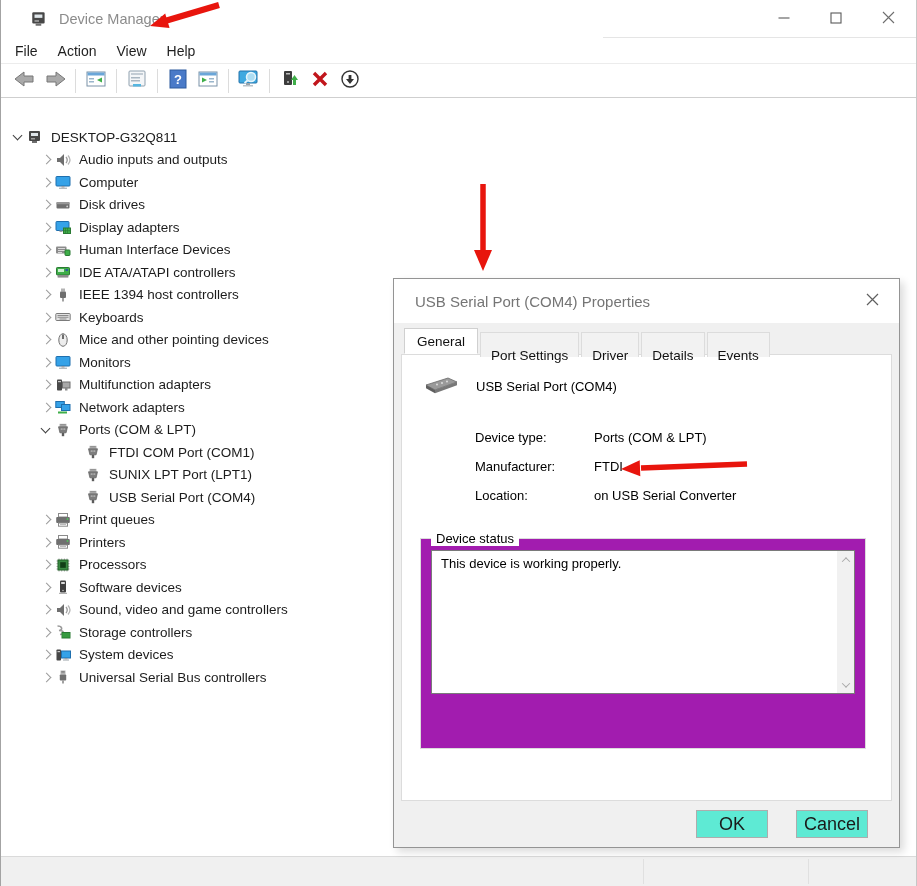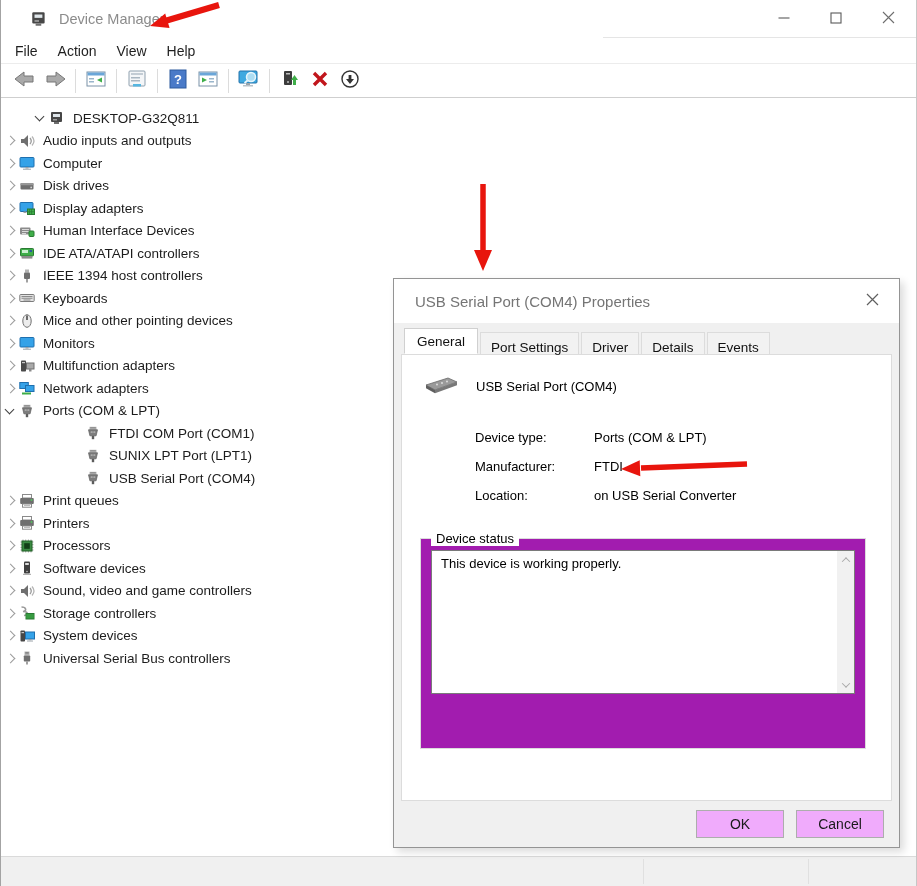--- a/index.html
+++ b/index.html
@@ -22,22 +22,22 @@
   
   .menubar{height:25px;display:flex;align-items:center;padding-left:14px;font-size:14px;color:#1f1f1f;border-bottom:1px solid #ececec;background:#fff;}
   .menu-item{margin-right:20px;cursor:default;}
   
   .toolbar{height:33px;display:flex;align-items:center;padding-left:9px;border-bottom:1px solid #cfcfcf;background:#fff;box-sizing:content-box;}
   .tb-btn{width:28px;height:27px;display:flex;align-items:center;justify-content:center;margin:0 1px;background:transparent;border:none;padding:0;}
   .tb-sep{width:1px;height:24px;background:#dcdcdc;margin:0 5px;flex:none;}
   
   .tree{padding-top:9px;background:#fff;}
   .tree-row{height:22.5px;display:flex;align-items:center;font-size:13.5px;color:#1c1c1c;white-space:nowrap;}
-  .lvl0{padding-left:30px;}
-  .lvl1{text-align:right;}
+  .lvl0{padding-left:8px;margin-top:19px;}
+  .lvl1{padding-left:36px;text-align:right;}
   .lvl2{padding-left:84px;}
   .expander{width:18px;height:18px;position:relative;flex:none;display:inline-block;}
   .expander.collapsed::before{
     content:'';position:absolute;left:6px;top:5.5px;width:6px;height:6px;
     border-top:1.5px solid #9b9b9b;border-right:1.5px solid #9b9b9b;transform:rotate(45deg);
   }
   .expander.expanded::before{
     content:'';position:absolute;left:5px;top:4px;width:6px;height:6px;
     border-top:1.5px solid #3f3f3f;border-right:1.5px solid #3f3f3f;transform:rotate(135deg);
   }
@@ -51,41 +51,41 @@
   
   .dialog{
     position:absolute;left:393px;top:278px;width:507px;height:570px;background:#f0f0f0;
     border:1px solid #949494;box-sizing:border-box;z-index:5;
     box-shadow:4px 4px 8px rgba(0,0,0,0.14);
   }
   .dlg-titlebar{height:44px;background:#fff;display:flex;align-items:center;position:relative;}
   .dlg-title{margin-left:21px;font-size:15px;color:#757575;}
   .dlg-close{position:absolute;right:6px;top:5px;width:42px;height:33px;display:flex;align-items:center;justify-content:center;background:transparent;border:none;padding:0;}
   .tab-strip{position:absolute;left:10px;top:49px;display:flex;align-items:flex-start;z-index:3;}
-  .tab{margin-top:4px;height:22px;line-height:22px;padding:4px 10px;font-size:13.5px;color:#111;
+  .tab{margin-top:4px;height:22px;line-height:22px;padding:12px 10px;font-size:13.5px;color:#111;
        background:#f2f2f2;border:1px solid #dcdcdc;border-bottom:none;margin-right:2px;box-sizing:border-box;}
   .tab.active{margin-top:0;height:26px;line-height:24px;background:#fff;padding:1px 12px;
        border:1px solid #d0d0d0;border-bottom:1px solid #fff;margin-bottom:-1px;}
   .tab-page{position:absolute;left:7px;top:75px;width:491px;height:447px;background:#fff;
        border:1px solid #dcdcdc;box-sizing:border-box;}
   .device-header{position:absolute;left:21px;top:16px;height:30px;display:flex;align-items:center;}
   .big-icon{width:38px;height:26px;flex:none;}
   .dev-name{margin-left:15px;font-size:13px;color:#000;}
   .info-block{position:absolute;left:73px;top:68px;font-size:13px;color:#000;}
   .info-row{display:flex;height:29px;align-items:center;}
   .info-label{width:119px;flex:none;}
   .group-box{position:absolute;left:18px;top:183px;width:446px;height:211px;border:1px solid #dcdcdc;background:#a21caf;box-sizing:border-box;}
   .group-label{position:absolute;left:10px;top:-8px;background:#fff;padding:0 5px;font-size:13px;color:#000;}
   .status-box{position:absolute;left:10px;top:11px;width:424px;height:144px;border:1px solid #7a7a7a;background:#fff;box-sizing:border-box;font-size:13px;color:#000;padding:5px 9px;overflow:hidden;}
   .status-scrollbar{position:absolute;right:0;top:0;bottom:0;width:17px;background:#f1f1f1;display:flex;flex-direction:column;justify-content:space-between;}
   .scroll-arrow{height:17px;display:flex;align-items:center;justify-content:center;background:transparent;border:none;padding:0;}
   .scroll-arrow.up::before{content:'';width:5px;height:5px;border-top:1.5px solid #a9a9a9;border-left:1.5px solid #a9a9a9;transform:rotate(45deg) translate(1px,1px);}
   .scroll-arrow.down::before{content:'';width:5px;height:5px;border-bottom:1.5px solid #a9a9a9;border-right:1.5px solid #a9a9a9;transform:rotate(45deg) translate(-1px,-1px);}
-  .dlg-btn{position:absolute;width:88px;height:28px;background:#f0abfc;border:1px solid #adadad;
-      font-size:14px;color:#1a1a1a;font-family:inherit;display:flex;align-items:center;justify-content:center;box-sizing:border-box;}
+  .dlg-btn{position:absolute;width:72px;height:28px;background:#5eead4;border:1px solid #adadad;
+      font-size:18px;color:#1a1a1a;font-family:inherit;display:flex;align-items:center;justify-content:center;box-sizing:border-box;}
   .btn-ok{left:302px;top:531px;}
   .btn-cancel{left:402px;top:531px;}
   
   .annotations{position:absolute;inset:0;z-index:9;pointer-events:none;}
 </style>
 </head>
 <body>
 
 <div class="window-frame">
 

